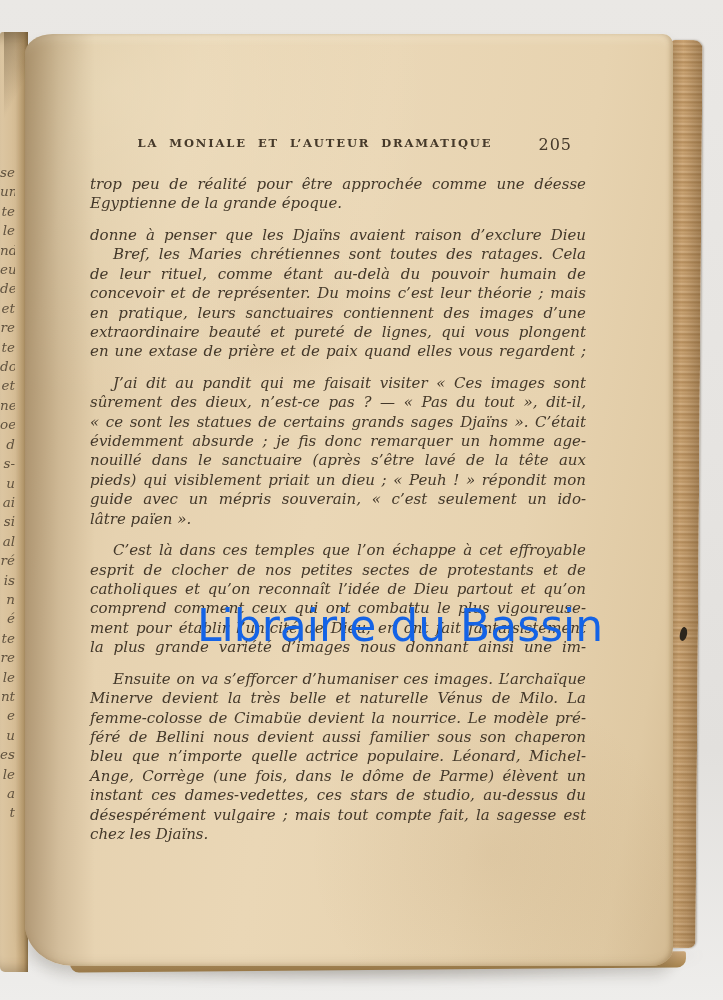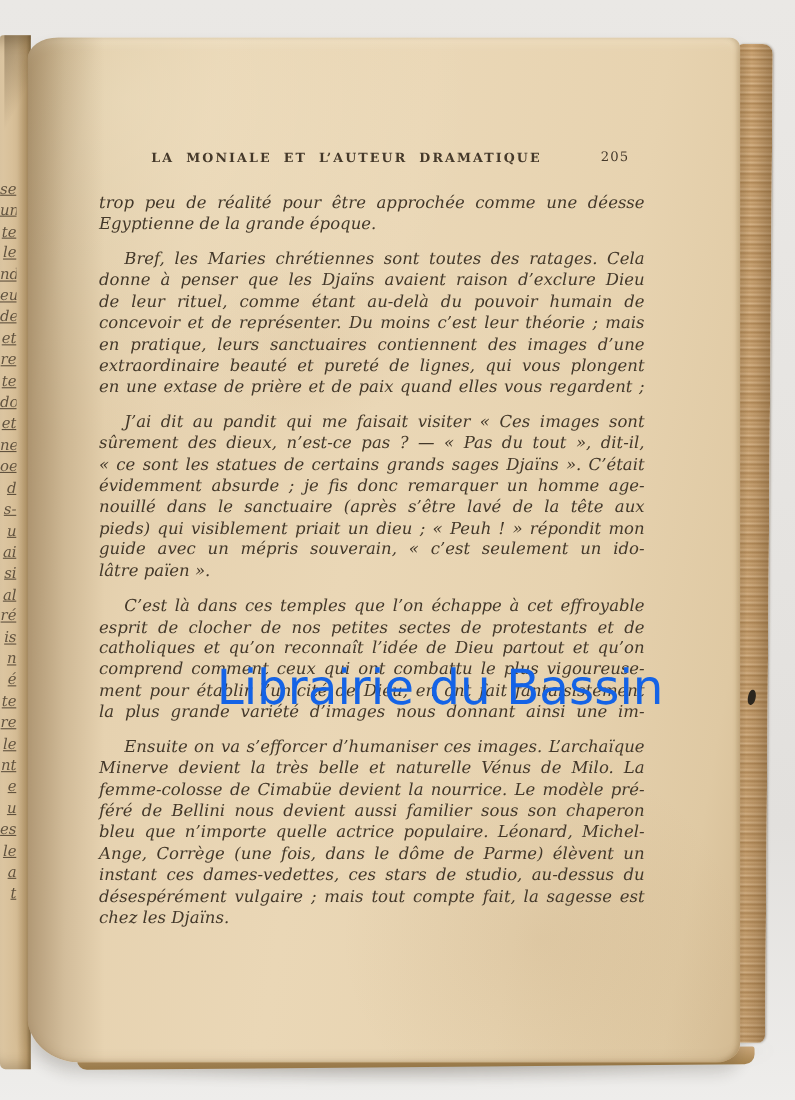--- a/index.html
+++ b/index.html
@@ -79,35 +79,35 @@
   }
 
   
   .left-frags {
     position: absolute; left: 0; top: 163px; width: 15px; height: 664px;
     overflow: hidden; text-align: right;
     font-style: italic; font-size: 13.5px; line-height: 19.42px;
     color: rgba(62,50,36,0.78);
     z-index: 2;
   }
-  .left-frags .frag { height: 19.42px; white-space: nowrap; text-decoration: underline; }
+  .left-frags .frag { height: 19.42px; white-space: nowrap; }
 
   
   .running-head {
     position: absolute; left: 78px; top: 136px; width: 520px; height: 18px;
     color: #45392a; z-index: 4;
   }
   .running-title {
     display: block; text-align: center; padding-right: 46px;
     font-size: 11.5px; letter-spacing: 1.9px; word-spacing: 5px;
     font-weight: bold;
   }
   .folio {
     position: absolute; right: 26px; top: -1px;
-    font-size: 12px; letter-spacing: 1px; margin-left: 44px;
+    font-size: 16px; letter-spacing: 1px; margin-left: 44px;
   }
 
   
   .text-layer {
     position: absolute; left: 78px; top: 163px; width: 520px;
     font-style: italic; font-size: 15px; line-height: 19.42px;
     color: #43382a; z-index: 4;
   }
   .para { margin: 12px; }
   .line { text-align: justify; text-align-last: justify; }
@@ -185,22 +185,22 @@
   <span class="running-title">LA MONIALE ET L’AUTEUR DRAMATIQUE</span>
   <span class="folio">205</span>
 </div>
 
 <div class="text-layer">
     <div class="para">
       <div class="line">trop peu de réalité pour être approchée comme une déesse</div>
       <div class="line last">Egyptienne de la grande époque.</div>
     </div>
     <div class="para">
+      <div class="line">donne à penser que les Djaïns avaient raison d’exclure Dieu</div>
       <div class="line indent">Bref, les Maries chrétiennes sont toutes des ratages. Cela</div>
-      <div class="line">donne à penser que les Djaïns avaient raison d’exclure Dieu</div>
       <div class="line">de leur rituel, comme étant au-delà du pouvoir humain de</div>
       <div class="line">concevoir et de représenter. Du moins c’est leur théorie ; mais</div>
       <div class="line">en pratique, leurs sanctuaires contiennent des images d’une</div>
       <div class="line">extraordinaire beauté et pureté de lignes, qui vous plongent</div>
       <div class="line">en une extase de prière et de paix quand elles vous regardent ;</div>
     </div>
     <div class="para">
       <div class="line indent">J’ai dit au pandit qui me faisait visiter « Ces images sont</div>
       <div class="line">sûrement des dieux, n’est-ce pas ? — « Pas du tout », dit-il,</div>
       <div class="line">« ce sont les statues de certains grands sages Djaïns ». C’était</div>

